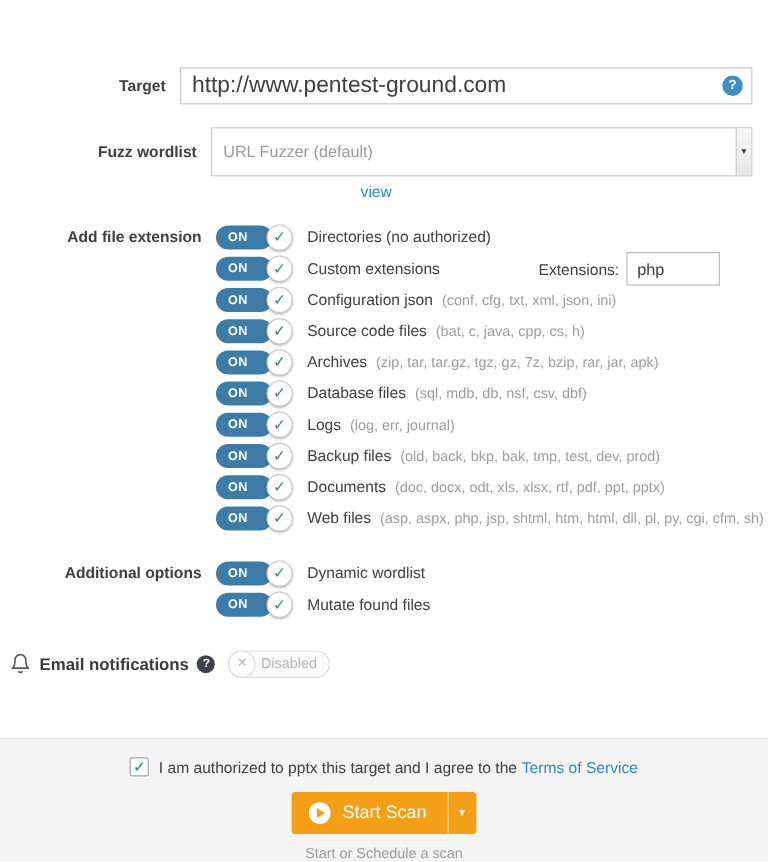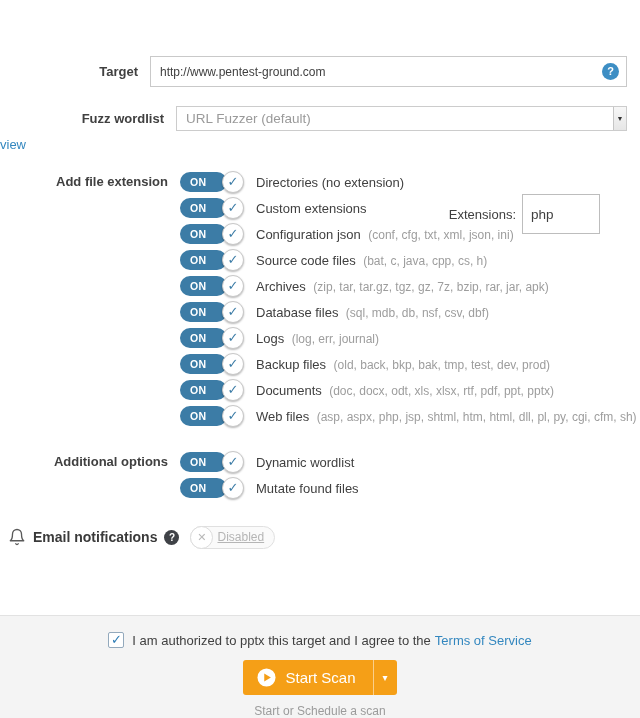--- a/index.html
+++ b/index.html
@@ -11,54 +11,54 @@
   .header { padding: 7px 0 9px; border-bottom: 1px solid #e9e9e9; text-align: center; }
   .header h1 { font-size: 18px; font-weight: 400; color: #3387bf; letter-spacing: .2px; }
 
   
   .content { flex: 1 1 auto; padding-top: 56px; position: relative; }
 
   .form-row { display: flex; align-items: center; margin: 0 13px 0 0; }
   .label-col { width: 138px; text-align: right; margin-right: 12px; font-size: 13px; font-weight: bold; color: #404040; flex: 0 0 auto; }
 
   .input-wrap { position: relative; flex: 1 1 auto; }
-  .text-input { width: 100%; height: 31px; border: 1px solid #c9c9c9; padding: 0 30px 0 9px; font-size: 12px; color: #404040; font-family: inherit; background:#fff; }
+  .text-input { width: 100%; height: 31px; border: 1px solid #c9c9c9; padding: 0 30px 0 9px; font-size: 19px; color: #404040; font-family: inherit; background:#fff; }
   .help-badge { position: absolute; right: 8px; top: 7px; width: 17px; height: 17px; border-radius: 50%; background: #3d8ec4; color: #fff; font-size: 11px; font-weight: bold; text-align: center; line-height: 17px; cursor: pointer; }
 
   .wordlist-row { margin-top: 19px; padding-left: 26px; }
-  .select-box { position: relative; flex: 1 1 auto; height: 25px; border: 1px solid #cccccc; background: #fff; display: flex; align-items: center; }
+  .select-box { position: relative; flex: 1 1 auto; height: 41px; border: 1px solid #cccccc; background: #fff; display: flex; align-items: center; }
   .select-value { flex: 1; font-size: 13.5px; color: #9a9a9a; padding-left: 9px; }
   .select-arrow-strip { width: 13px; align-self: stretch; border-left: 1px solid #c5c5c5; background: linear-gradient(#f7f7f7, #e6e6e6); display: flex; align-items: center; justify-content: center; font-size: 7px; color: #333; }
 
-  .view-row { text-align: left; padding: 4px 13px 0 0; height: 20px; }
+  .view-row { text-align: center; padding: 4px 13px 0 0; height: 20px; }
   .view-row a { font-size: 13px; color: #3387bf; text-decoration: none; }
 
   .section { display: flex; align-items: flex-start; margin-top: 20px; }
   .section-label { width: 168px; text-align: right; margin-right: 12px; font-size: 13px; font-weight: bold; color: #404040; line-height: 22px; flex: 0 0 auto; }
   .rows-col { flex: 1 1 auto; }
 
   .toggle-row { display: flex; align-items: center; height: 22px; margin-bottom: 4px; position: relative; }
   .toggle { position: relative; width: 66px; height: 22px; flex: 0 0 auto; cursor: pointer; }
   .toggle .pill { position: absolute; left: 0; top: 1px; width: 47px; height: 20px; border-radius: 10px; background: #3c7ca6; color: #fff; font-size: 10.5px; font-weight: bold; line-height: 20px; padding-left: 10px; letter-spacing: .4px; }
   .toggle .knob { position: absolute; left: 42px; top: 0; width: 22px; height: 22px; border-radius: 50%; background: #fff; border: 1px solid #c8c8c8; box-shadow: 0 1px 2px rgba(0,0,0,.28); color: #3c7ca6; font-size: 13px; font-weight: bold; text-align: center; line-height: 20px; }
   .toggle-label { margin-left: 10px; white-space: nowrap; }
   .toggle-name { font-size: 13px; color: #404040; }
   .toggle-detail { font-size: 12px; color: #9d9d9d; margin-left: 3px; }
 
   .ext-input-group { position: absolute; right: 40px; top: -3px; display: flex; align-items: center; }
   .ext-input-label { font-size: 13px; color: #404040; margin-right: 6px; }
-  .ext-input { width: 78px; height: 40px; border: 1px solid #bdbdbd; font-size: 13.5px; color: #404040; padding: 0 8px; font-family: inherit; }
+  .ext-input { width: 78px; height: 28px; border: 1px solid #bdbdbd; font-size: 13.5px; color: #404040; padding: 0 8px; font-family: inherit; }
 
   .email-row { display: flex; align-items: center; margin: 22px 0 0 8px; height: 24px; }
   .bell-icon { width: 18px; height: 18px; flex: 0 0 auto; }
   .email-label { font-size: 14px; font-weight: 600; color: #3a3a3a; margin: 0 7px 0 7px; }
   .help-dark { width: 15px; height: 15px; border-radius: 50%; background: #3f4247; color: #fff; font-size: 10px; font-weight: bold; text-align: center; line-height: 15px; cursor: pointer; flex: 0 0 auto; }
   .disabled-pill { display: flex; align-items: center; margin-left: 11px; height: 23px; border: 1px solid #e0e0e0; border-radius: 12px; background: #fafafa; padding-right: 10px; cursor: pointer; }
   .disabled-knob { width: 23px; height: 23px; margin: -1px 4px -1px -1px; border-radius: 50%; background: #fff; border: 1px solid #dcdcdc; color: #b9b9b9; font-size: 11px; font-weight: bold; text-align: center; line-height: 21px; }
-  .disabled-text { font-size: 12px; color: #b5b5b5; text-decoration: underline; }
+  .disabled-text { font-size: 12px; color: #b5b5b5; }
 
   
   .footer { flex: 0 0 96px; background: #f4f4f4; border-top: 1px solid #e2e2e2; text-align: center; padding-top: 14px; }
   .auth-row { display: inline-flex; align-items: center; font-size: 13px; color: #404040; }
   .checkbox { width: 16px; height: 16px; border: 1px solid #93a9bc; border-radius: 2px; background: #fff; color: #2d7cb5; font-size: 13px; font-weight: bold; line-height: 14px; text-align: center; margin-right: 8px; cursor: pointer; }
   .auth-row a { color: #3387bf; text-decoration: none; margin-left: 4px; }
   .scan-btn { display: inline-flex; align-items: stretch; margin-top: 12px; background: #f59f17; border-radius: 3px; height: 35px; cursor: pointer; user-select: none; }
   .scan-main { display: flex; align-items: center; padding: 0 17px 0 14px; }
   .scan-main svg { display: block; }
   .scan-label { color: #fff; font-size: 15px; margin-left: 9px; }
@@ -95,21 +95,21 @@
     <div class="section">
       <div class="section-label">Add file extension</div>
       <div class="rows-col">
 
         <div class="toggle-row">
           <div class="toggle">
             <span class="pill">ON</span>
             <span class="knob">✓</span>
           </div>
           <div class="toggle-label">
-            <span class="toggle-name">Directories (no extension)</span>
+            <span class="toggle-name">Directories (no authorized)</span>
           </div>
         </div>
 
         <div class="toggle-row">
           <div class="toggle">
             <span class="pill">ON</span>
             <span class="knob">✓</span>
           </div>
           <div class="toggle-label">
             <span class="toggle-name">Custom extensions</span>

